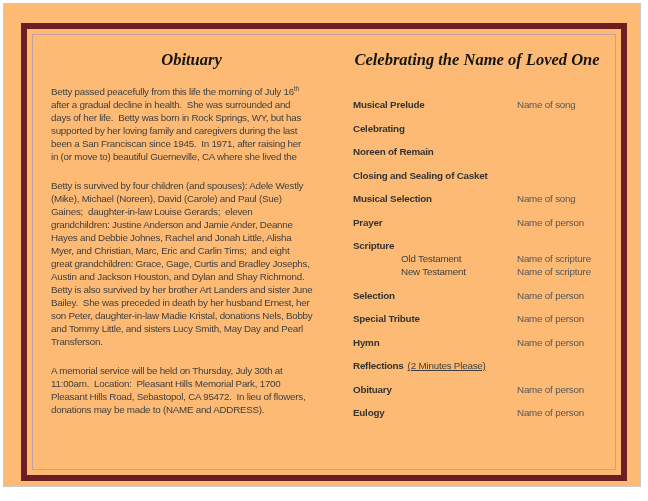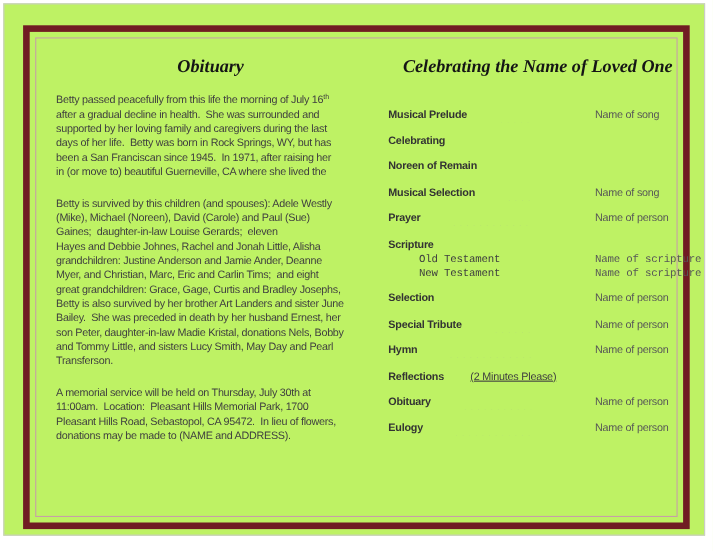--- a/index.html
+++ b/index.html
@@ -2,21 +2,21 @@
 <html><head>
 <meta charset="utf-8">
 <style>
   html, body { margin:0; padding:0; background:#ffffff; }
   body {
     width:648px; height:501px; position:relative; overflow:hidden;
     font-family:"Liberation Sans", sans-serif;
   }
   .sheet {
     position:absolute; left:3px; top:3px; width:638px; height:484px;
-    border:1px solid #cbcbcb; background:#bef264; box-sizing:border-box;
+    border:1px solid #cbcbcb; background:#fdba74; box-sizing:border-box;
   }
   .border-thick {
     position:absolute; left:17px; top:19px; right:13px; bottom:5px;
     border:6px solid #701c23;
   }
   .border-thin {
     position:absolute; left:5px; top:5px; right:5px; bottom:5px;
     border:1px solid #c7a0a6;
   }
   .content {
@@ -35,26 +35,25 @@
   .line {
     white-space:pre; font-size:9.8px; line-height:13px;
     letter-spacing:-0.25px; color:#3f3f3f;
   }
   .line sup { font-size:6.5px; letter-spacing:0; vertical-align:super; line-height:0; }
   .svc { margin-top:28px; }
   .row {
     display:flex; align-items:baseline;
     font-size:9.8px; line-height:13px; letter-spacing:-0.2px;
     margin-bottom:10.5px;
-    gap:20px;
   }
   .group { margin-bottom:10.5px; }
   .group .row { margin-bottom:0; }
   .row .label { font-weight:bold; color:#333333; white-space:pre; }
-  .row.sub { margin-left:28px;font-family:Liberation Mono, monospace; }
+  .row.sub { margin-left:48px; }
   .row.sub .label { font-weight:normal; color:#3f3f3f; }
   .row .suffix { color:#3f3f3f; white-space:pre; margin-left:4px;text-decoration:underline; }
   .row .dots {
     flex:1 1 auto; height:13px; align-self:center; margin:0 7px 0 8px;
     background-image:radial-gradient(circle, #a0a0a0 0.9px, rgba(0,0,0,0) 1.1px);
     background-size:6px 13px; background-position:0 8px; background-repeat:repeat-x;
   }
   .row .value { flex:none; width:84px; color:#575757; white-space:pre;padding-left:31px; }
 </style>
 </head>
@@ -64,33 +63,34 @@
   <div class="border-thick">
     <div class="border-thin">
       <div class="content">
 
         <div class="col-left">
           <div class="title">Obituary</div>
           <div id="paragraphs">
               <div class="para">
                 <div class="line">Betty passed peacefully from this life the morning of July 16<sup>th</sup></div>
                 <div class="line">after a gradual decline in health.  She was surrounded and</div>
+                <div class="line">days of her life.  Betty was born in Rock Springs, WY, but has</div>
                 <div class="line">supported by her loving family and caregivers during the last</div>
-                <div class="line">days of her life.  Betty was born in Rock Springs, WY, but has</div>
                 <div class="line">been a San Franciscan since 1945.  In 1971, after raising her</div>
                 <div class="line">in (or move to) beautiful Guerneville, CA where she lived the</div>
               </div>
               <div class="para">
-                <div class="line">Betty is survived by this children (and spouses): Adele Westly</div>
+                <div class="line">Betty is survived by four children (and spouses): Adele Westly</div>
                 <div class="line">(Mike), Michael (Noreen), David (Carole) and Paul (Sue)</div>
                 <div class="line">Gaines;  daughter-in-law Louise Gerards;  eleven</div>
+                <div class="line">grandchildren: Justine Anderson and Jamie Ander, Deanne</div>
                 <div class="line">Hayes and Debbie Johnes, Rachel and Jonah Little, Alisha</div>
-                <div class="line">grandchildren: Justine Anderson and Jamie Ander, Deanne</div>
                 <div class="line">Myer, and Christian, Marc, Eric and Carlin Tims;  and eight</div>
                 <div class="line">great grandchildren: Grace, Gage, Curtis and Bradley Josephs,</div>
+                <div class="line">Austin and Jackson Houston, and Dylan and Shay Richmond.</div>
                 <div class="line">Betty is also survived by her brother Art Landers and sister June</div>
                 <div class="line">Bailey.  She was preceded in death by her husband Ernest, her</div>
                 <div class="line">son Peter, daughter-in-law Madie Kristal, donations Nels, Bobby</div>
                 <div class="line">and Tommy Little, and sisters Lucy Smith, May Day and Pearl</div>
                 <div class="line">Transferson.</div>
               </div>
               <div class="para">
                 <div class="line">A memorial service will be held on Thursday, July 30th at</div>
                 <div class="line">11:00am.  Location:  Pleasant Hills Memorial Park, 1700</div>
                 <div class="line">Pleasant Hills Road, Sebastopol, CA 95472.  In lieu of flowers,</div>
@@ -105,20 +105,23 @@
               <div class="row">
                 <span class="label">Musical Prelude</span>
                 <span class="dots"></span>
                 <span class="value">Name of song</span>
               </div>
               <div class="row">
                 <span class="label">Celebrating</span>
               </div>
               <div class="row">
                 <span class="label">Noreen of Remain</span>
+              </div>
+              <div class="row">
+                <span class="label">Closing and Sealing of Casket</span>
               </div>
               <div class="row">
                 <span class="label">Musical Selection</span>
                 <span class="dots"></span>
                 <span class="value">Name of song</span>
               </div>
               <div class="row">
                 <span class="label">Prayer</span>
                 <span class="dots"></span>
                 <span class="value">Name of person</span>

